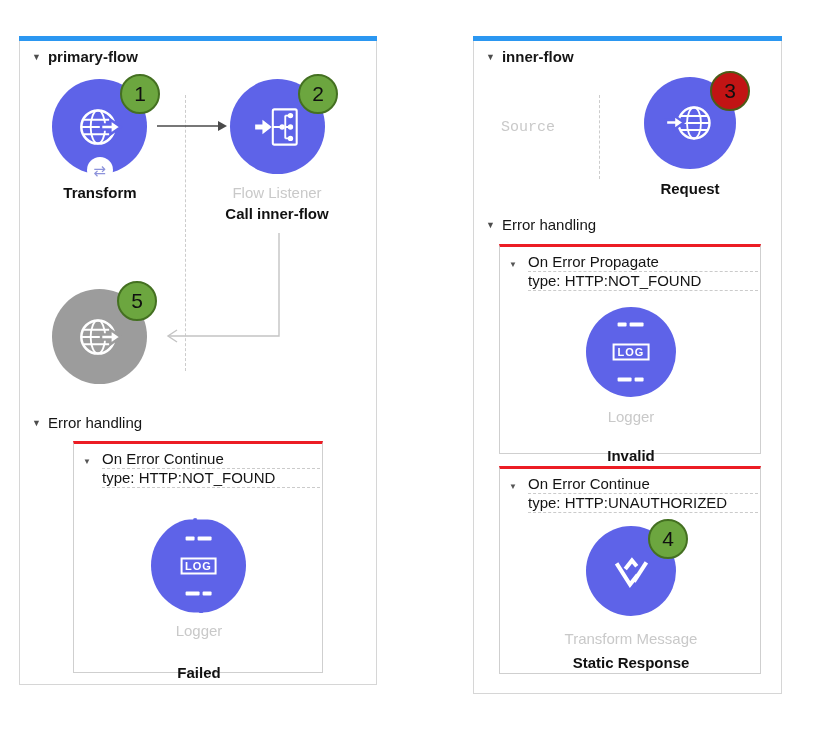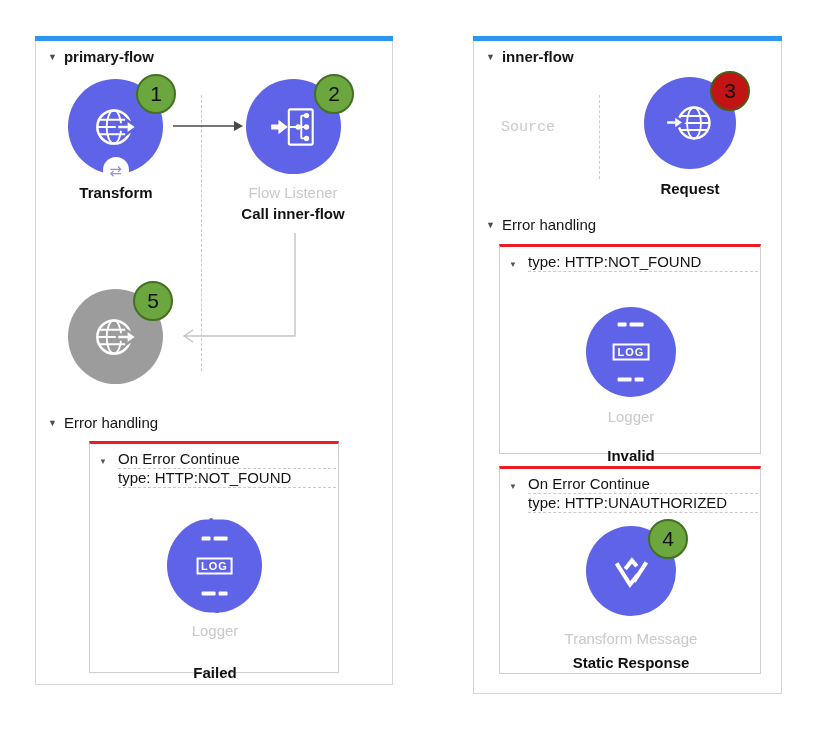--- a/index.html
+++ b/index.html
@@ -1,19 +1,19 @@
 <!DOCTYPE html>
 <html><head>
 <meta charset="utf-8">
 <style>
   html,body{margin:0;padding:0;background:#ffffff;}
   body{width:815px;height:736px;position:relative;font-family:"Liberation Sans","DejaVu Sans",sans-serif;overflow:hidden;}
 
   .flow-panel{position:absolute;background:#fff;border:1px solid #d6d6d6;box-sizing:border-box;}
-  .panel-left{left:35px;top:36px;width:358px;height:649px;}
+  .panel-left{left:19px;top:36px;width:358px;height:649px;}
   .panel-right{left:473px;top:36px;width:309px;height:658px;}
   .flow-bar{position:absolute;left:-1px;top:-1px;right:-1px;height:5px;background:#2b97f1;}
 
   .flow-title{position:absolute;left:12px;top:11px;font-size:15px;font-weight:600;color:#161616;white-space:nowrap;}
   .tri{display:inline-block;font-size:9px;color:#4d4d4d;vertical-align:2px;margin-right:7px;font-style:normal;}
 
   .node{position:absolute;border-radius:50%;}
   .node-blue{background:#5e63e8;}
   .node-gray{background:#9c9c9c;}
   .node .icn{position:absolute;left:50%;top:50%;transform:translate(-50%,-50%);}
@@ -190,20 +190,21 @@
   </div>
   <div class="node-label lbl-dark" style="left:156px;top:143px;width:120px;">Request</div>
 
   <div class="section-title" style="top:179px;">
     <i class="tri">▼</i><span>Error handling</span>
   </div>
 
   <div class="eh-box" style="left:25px;top:207px;width:262px;height:210px;">
     <div class="eh-header">
       <i class="tri">▼</i>
+      <div class="eh-line">On Error Propagate</div>
       <div class="eh-line">type: HTTP:NOT_FOUND</div>
     </div>
     <div class="node node-blue" style="left:86px;top:60px;width:90px;height:90px;">
       <span class="icn">
         <div class="log-icon">
           <div class="lrow">
               <i style="width:13px"></i>
               <i style="width:19px"></i>
             </div>
           <div class="lrow">

